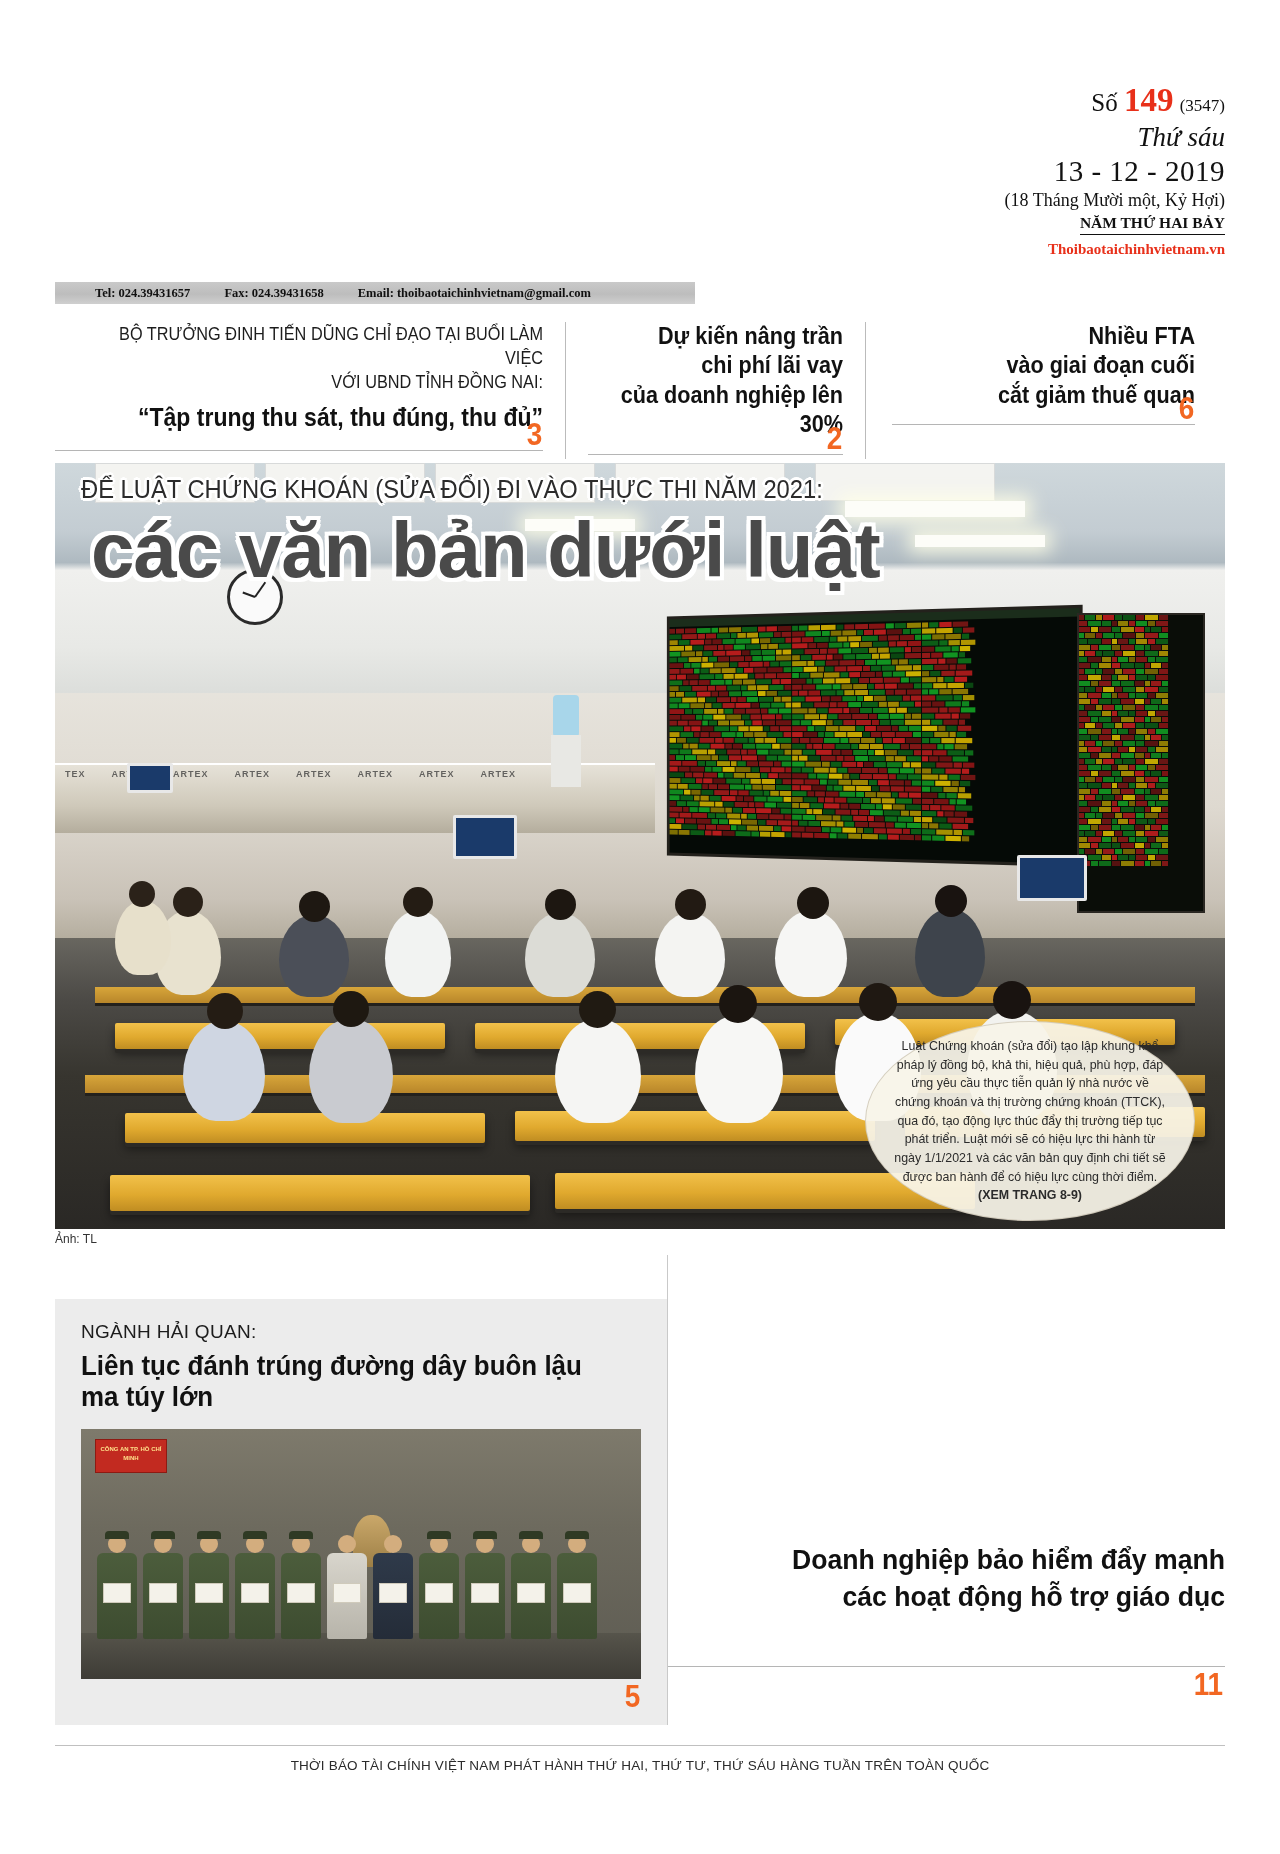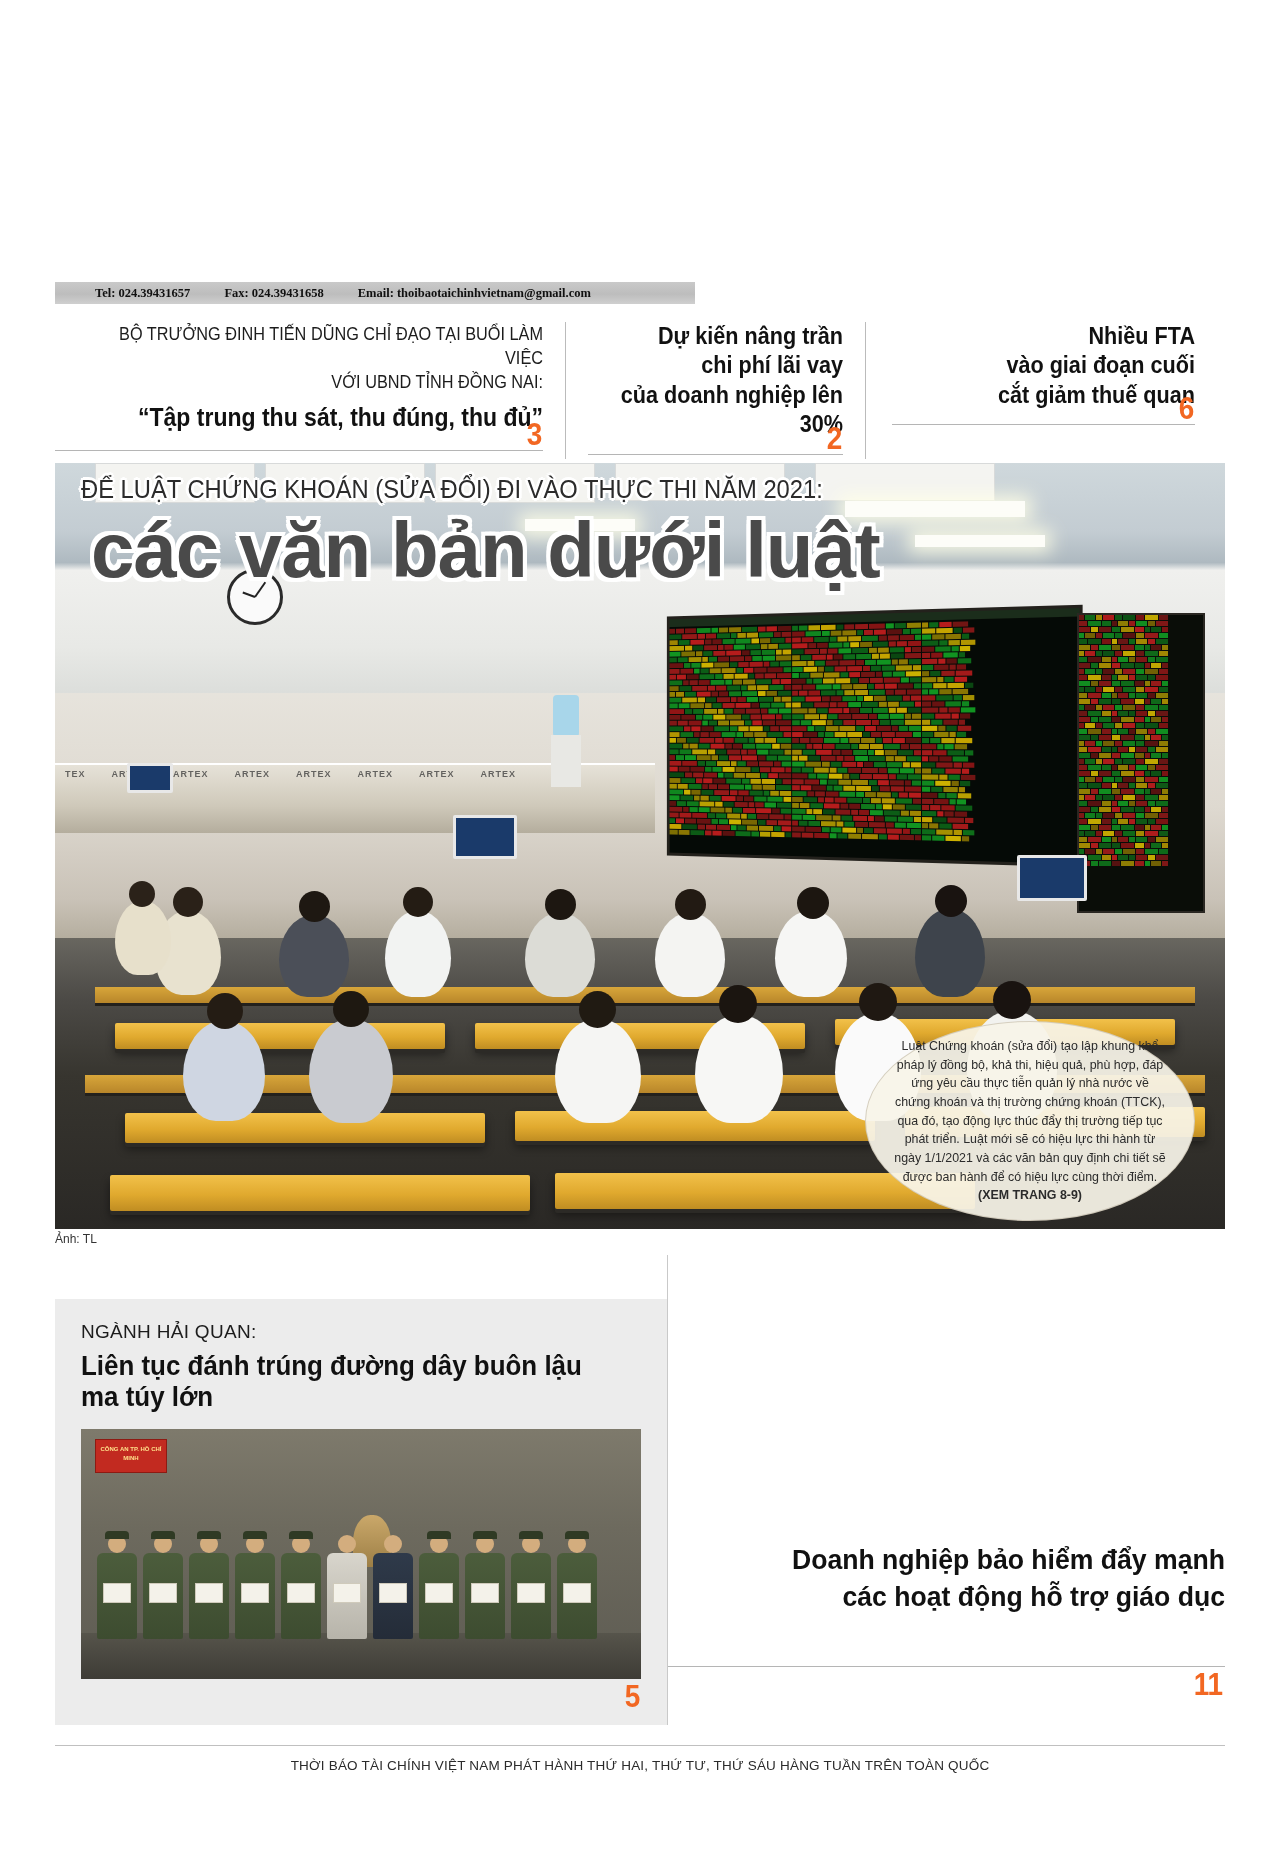--- a/index.html
+++ b/index.html
@@ -435,20 +435,32 @@
 
   <div class="masthead">
 
 
     <div class="contact-bar">
       <span>Tel: 024.39431657</span>
       <span>Fax: 024.39431658</span>
       <span>Email: thoibaotaichinhvietnam@gmail.com</span>
     </div>
 
+    <div class="date-block">
+      <div class="so-line">
+        <span>Số</span>
+        <span class="so-num">149</span>
+        <span class="so-paren">(3547)</span>
+      </div>
+      <div class="thu-sau">Thứ sáu</div>
+      <div class="date-main">13 - 12 - 2019</div>
+      <div class="date-lunar">(18 Tháng Mười một, Kỷ Hợi)</div>
+      <div><span class="nam-thu">NĂM THỨ HAI BẢY</span></div>
+      <div class="website">Thoibaotaichinhvietnam.vn</div>
+    </div>
   </div>
 
   <div class="teasers">
 
     <div class="teaser t1">
       <div class="teaser-kicker">BỘ TRƯỞNG ĐINH TIẾN DŨNG CHỈ ĐẠO TẠI BUỔI LÀM VIỆC
 VỚI UBND TỈNH ĐỒNG NAI:</div>
       <div class="teaser-title">“Tập trung thu sát, thu đúng, thu đủ”</div>
       <div class="teaser-rule">
         <span class="teaser-page">3</span>

